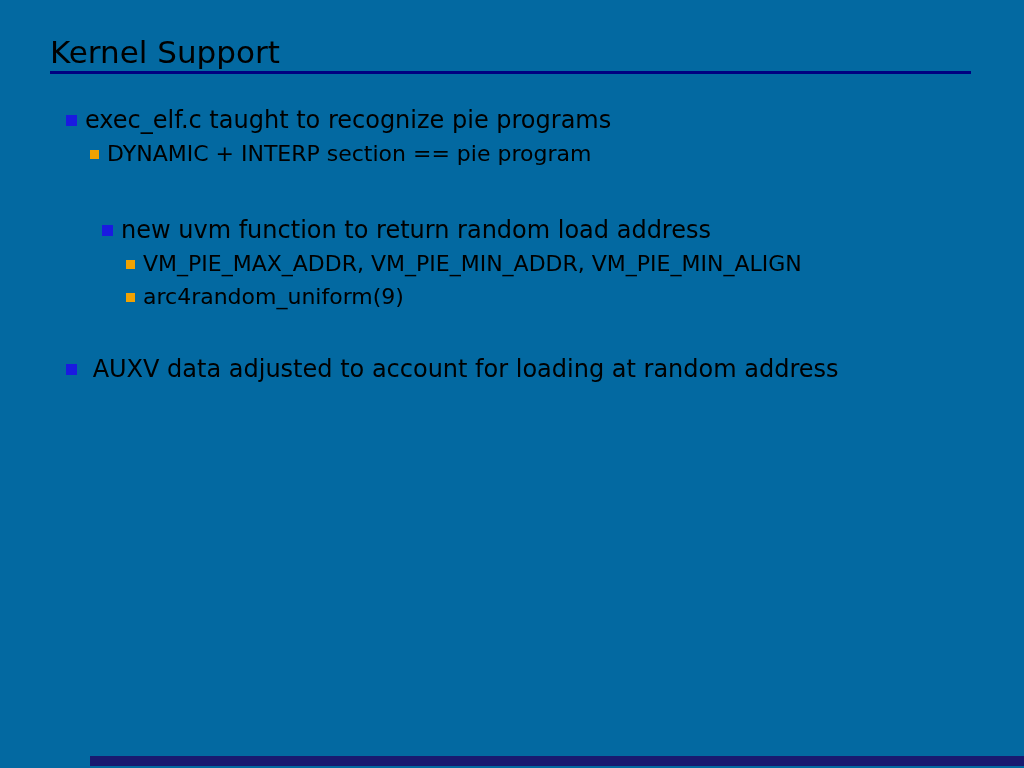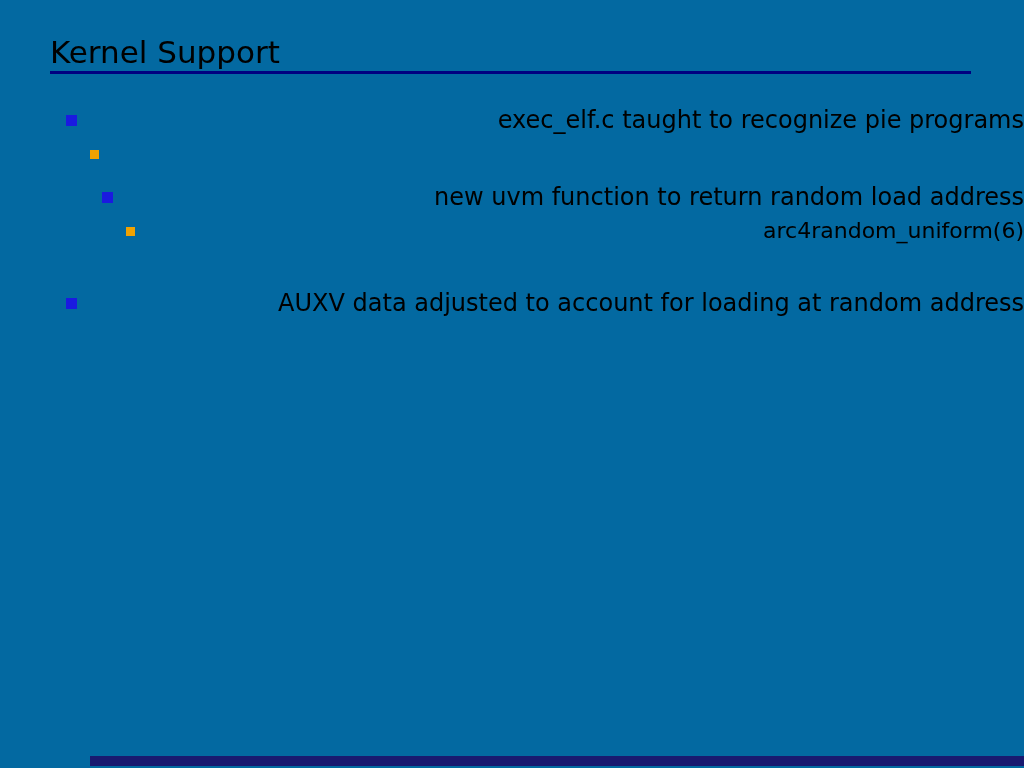--- a/index.html
+++ b/index.html
@@ -33,21 +33,20 @@
     top: 71px;
     width: 921px;
     height: 3px;
     background: #000080;
   }
   .content {
     position: absolute;
     left: 0;
     top: 104px;
     width: 1024px;
-    text-align: right;
   }
   .group-1 { margin-bottom: 44px; }
   .group-2 { margin-bottom: 40px; margin-left: 36px; }
   .group-3 { margin-bottom: 40px; text-decoration: underline; }
   .group-4 { margin-bottom: 0; }
   .row {
     position: relative;
     line-height: 33px;
     white-space: nowrap;
   }
@@ -91,31 +90,36 @@
 
   <div class="content">
 
     <div class="group group-1">
       <div class="row l1">
         <span class="sq1"></span>
         <span class="txt">exec_elf.c taught to recognize pie programs</span>
       </div>
       <div class="row l2">
         <span class="sq2"></span>
+        <span class="txt">DYNAMIC + INTERP section == pie program</span>
       </div>
     </div>
 
     <div class="group group-2">
       <div class="row l1">
         <span class="sq1"></span>
         <span class="txt">new uvm function to return random load address</span>
       </div>
       <div class="row l2">
         <span class="sq2"></span>
-        <span class="txt">arc4random_uniform(6)</span>
+        <span class="txt">VM_PIE_MAX_ADDR, VM_PIE_MIN_ADDR, VM_PIE_MIN_ALIGN</span>
+      </div>
+      <div class="row l2">
+        <span class="sq2"></span>
+        <span class="txt">arc4random_uniform(9)</span>
       </div>
     </div>
 
     <div class="group group-3">
       <div class="row l1">
         <span class="sq1"></span>
         <span class="txt">&nbsp;AUXV data adjusted to account for loading at random address</span>
       </div>
     </div>
 

